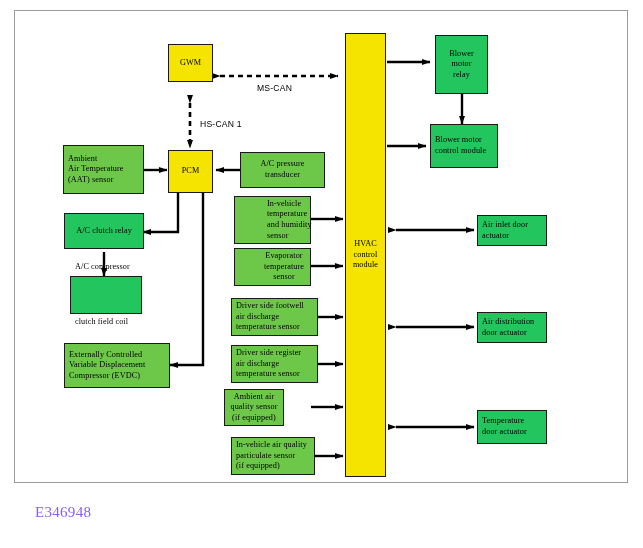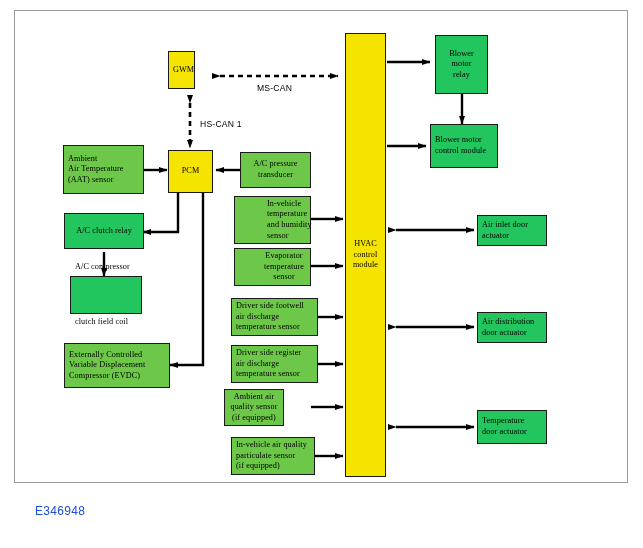--- a/index.html
+++ b/index.html
@@ -19,22 +19,22 @@
     font-size:8.2px;line-height:10.6px;color:#000;padding:2px 4px;
     letter-spacing:0.1px;
   }
   .box.green{background:#6dc84a;}
   .box.blue{background:#22c55e;}
   .box.yellow{background:#f5e400;}
   .box .ln{white-space:nowrap;}
   .ctr{text-align:center;}
   .lft{text-align:left;}
   .caption{
-    position:absolute;left:35px;top:504px;font-size:12px;color:#1d4ed8;
-    font-family:Liberation Sans, sans-serif;letter-spacing:0.3px;
+    position:absolute;left:35px;top:504px;font-size:15px;color:#8b5cf6;
+    font-family:Liberation Serif, serif;letter-spacing:0.3px;
   }
   .netlabel{
     position:absolute;font-family:"Liberation Sans", sans-serif;
     font-size:8.6px;color:#000;letter-spacing:0.2px;white-space:nowrap;
   }
 </style>
 </head>
 <body>
 
 <div id="stage">
@@ -83,21 +83,21 @@
     <line x1="387" y1="146" x2="426" y2="146" stroke="#000" stroke-width="2.4" marker-end="url(#ah)"></line>
 
     <line x1="396" y1="230" x2="474" y2="230" stroke="#000" stroke-width="2.4" marker-end="url(#ah)" marker-start="url(#ahs)"></line>
     <line x1="396" y1="327" x2="474" y2="327" stroke="#000" stroke-width="2.4" marker-end="url(#ah)" marker-start="url(#ahs)"></line>
     <line x1="396" y1="427" x2="474" y2="427" stroke="#000" stroke-width="2.4" marker-end="url(#ah)" marker-start="url(#ahs)"></line>
   </svg>
 
   <div class="netlabel" style="left:257px;top:83px;">MS-CAN</div>
   <div class="netlabel" style="left:200px;top:119px;">HS-CAN 1</div>
 
-  <div class="box yellow ctr" style="left:168px;top:51px;width:27px;height:38px;">
+  <div class="box yellow ctr" style="left:168px;top:44px;width:45px;height:38px;">
     <span class="ln">GWM</span>
   </div>
 
   <div class="box yellow ctr" style="left:168px;top:150px;width:45px;height:43px;">
     <span class="ln">PCM</span>
   </div>
 
   <div class="box yellow ctr" style="left:345px;top:33px;width:41px;height:444px;">
     <span class="ln">HVAC</span>
     <span class="ln">control</span>
@@ -118,21 +118,21 @@
     <span class="ln">A/C compressor</span>
     <span class="ln">clutch field coil</span>
   </div>
 
   <div class="box green lft" style="left:64px;top:343px;width:106px;height:45px;">
     <span class="ln">Externally Controlled</span>
     <span class="ln">Variable Displacement</span>
     <span class="ln">Compressor (EVDC)</span>
   </div>
 
-  <div class="box green ctr" style="left:240px;top:152px;width:71px;height:36px;">
+  <div class="box green ctr" style="left:240px;top:152px;width:85px;height:36px;">
     <span class="ln">A/C pressure</span>
     <span class="ln">transducer</span>
   </div>
 
   <div class="box green lft" style="left:234px;top:196px;width:77px;height:48px;padding-left:32px;">
     <span class="ln">In-vehicle</span>
     <span class="ln">temperature</span>
     <span class="ln">and humidity</span>
     <span class="ln">sensor</span>
   </div>

